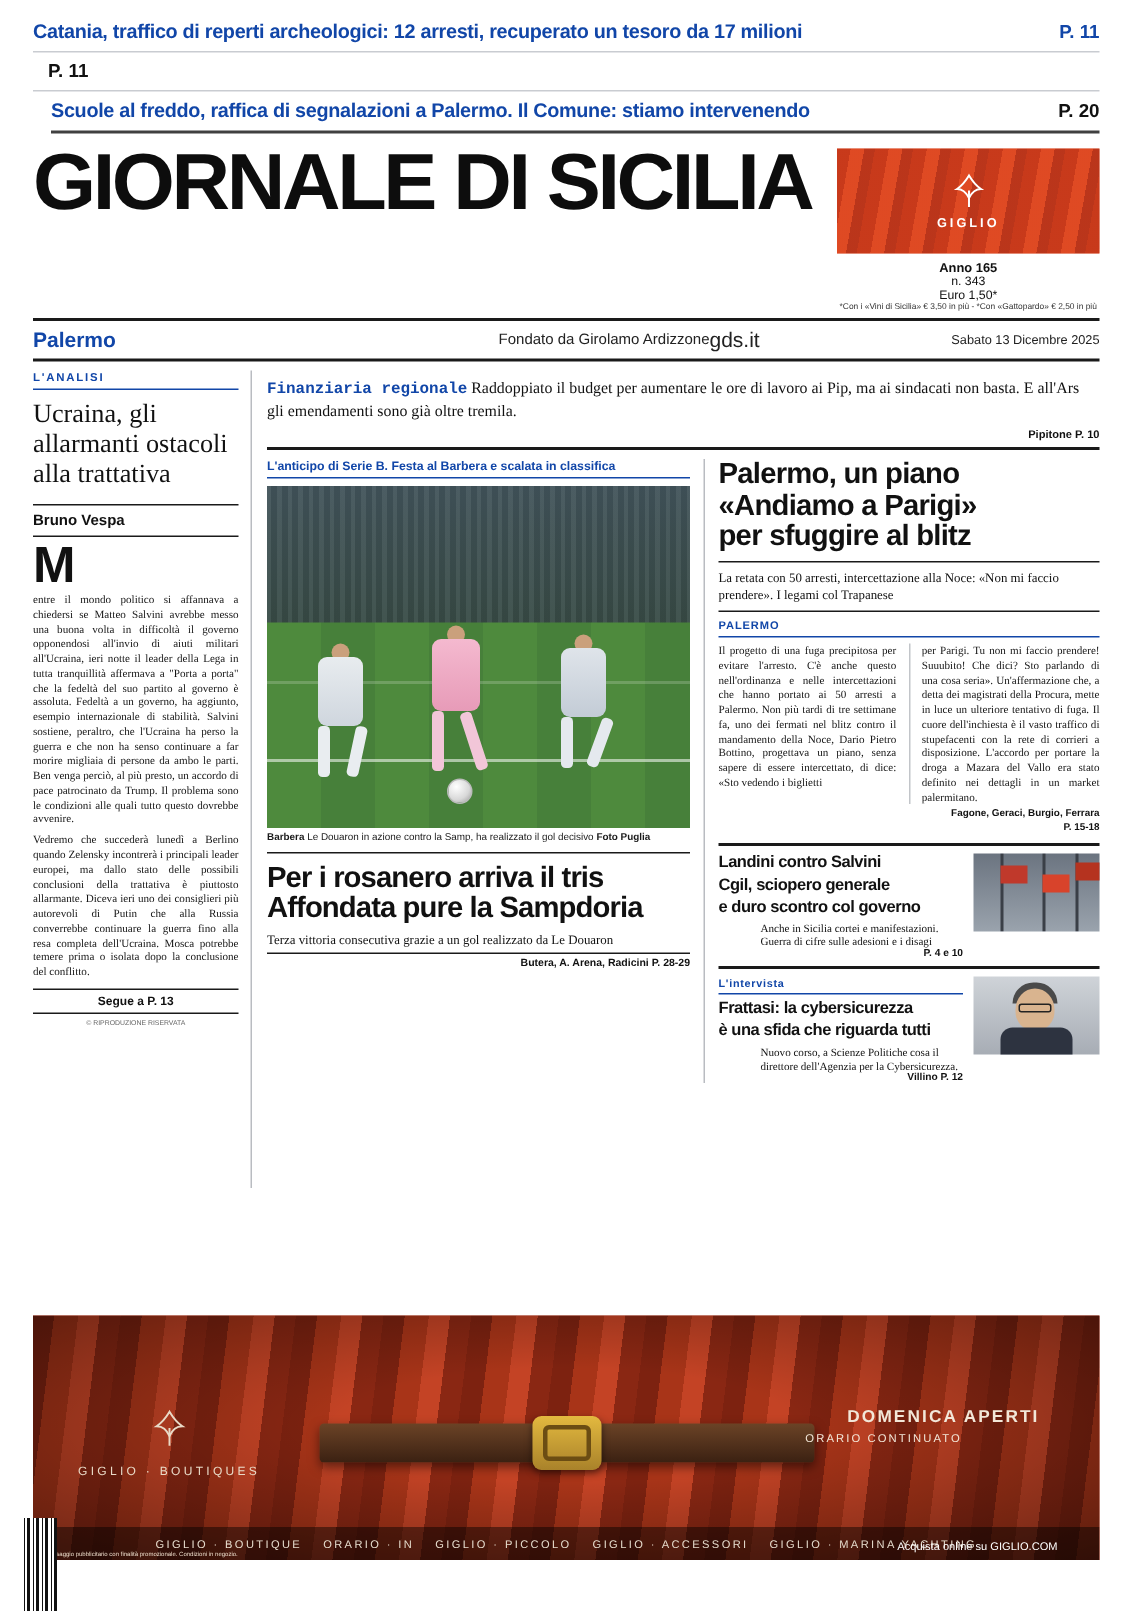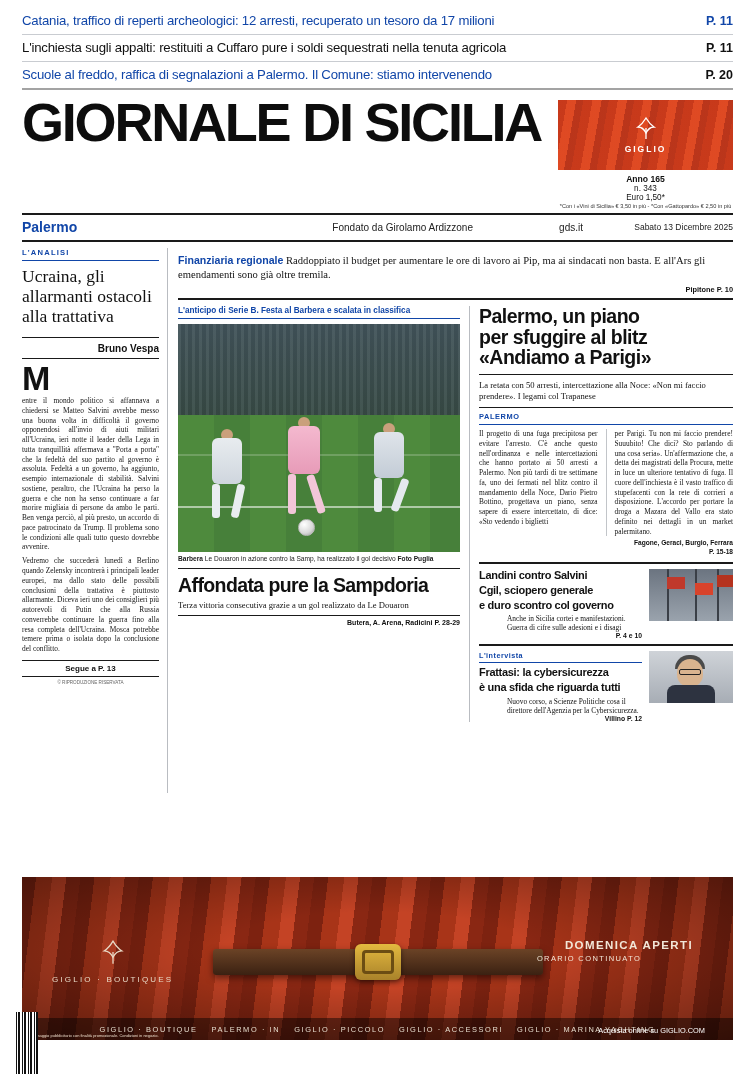--- a/index.html
+++ b/index.html
@@ -13,24 +13,24 @@
   }
   .page { width:755px; height:1080px; position:relative; background:#fff; }
 
   
   .teasers { padding:8px 22px 2px 22px; }
   .teaser {
     display:flex; align-items:baseline; justify-content:space-between;
     border-bottom:1px solid #c9ccd1;
     padding:5px 0 6px 0;
   }
-  .teaser:last-child { border-bottom:2px solid #a3a3a3; }
+  .teaser:last-child { border-bottom:2px solid #404040;margin-left:12px; }
   .teaser-text {
     font-family:"Liberation Sans", sans-serif;
-    font-weight:normal; font-size:13.2px; letter-spacing:-0.2px;
+    font-weight:bold; font-size:13.2px; letter-spacing:-0.2px;
   }
   .teaser-blue { color:#1146a8; }
   .teaser-black { color:#111; }
   .teaser-page {
     font-family:"Liberation Sans", sans-serif;
     font-weight:bold; font-size:12.5px; color:#111; white-space:nowrap; padding-left:10px;
   }
   .teaser-page.blue { color:#1146a8; }
 
   
@@ -75,21 +75,21 @@
   
   .infobar {
     margin:4px 22px 0 22px;
     border-top:2px solid #1a1a1a;
     border-bottom:2px solid #1a1a1a;
     display:flex; align-items:center; padding:4px 0 5px 0;
     font-family:"Liberation Sans", sans-serif;
   }
   .infobar .city { color:#1146a8; font-weight:bold; font-size:14px; width:150px; }
   .infobar .founder { flex:1; text-align:right; font-size:10px; color:#222; }
-  .infobar .site { width:110px; text-align:right; font-size:10px; color:#222; }
+  .infobar .site { width:110px; text-align:left; font-size:14px; color:#222; }
   .infobar .date { width:150px; text-align:right; font-size:8.5px; color:#222; }
 
   
   .main {
     display:flex; padding:0 22px; margin-top:6px; height:545px;
   }
   .col-left { width:146px; padding-right:8px; border-right:1px solid #b9bcc1; }
   .col-right { flex:1; padding-left:10px; }
 
   .analisi-label {
@@ -98,21 +98,21 @@
     border-bottom:1px solid #1146a8; padding-bottom:3px; margin-bottom:6px;
   }
   .analisi-title {
     font-size:17.5px; line-height:1.14; font-weight:normal; color:#111;
     font-family:"Liberation Serif", serif;
     margin-bottom:10px;
   }
   .author-rule { border-top:1px solid #1a1a1a; margin:4px 0 3px 0; }
   .author-name {
     font-family:"Liberation Sans", sans-serif;
-    font-size:10px; font-weight:bold; text-align:right; padding:2px 0 4px 0;
+    font-size:10px; font-weight:bold; text-align:left; padding:2px 0 4px 0;
     border-bottom:1px solid #1a1a1a;
   }
   .dropcap-block { margin-top:6px; }
   .dropcap {
     font-family:"Liberation Sans", sans-serif;
     font-weight:bold; font-size:34px; line-height:0.8; display:block; margin-bottom:4px;
   }
   .col-text {
     font-size:7.4px; line-height:1.32; text-align:justify; color:#151515;
     font-family:"Liberation Serif", serif;
@@ -130,21 +130,21 @@
   .lead-head {
     font-family:"Liberation Sans", sans-serif;
     font-weight:bold; font-size:30px; letter-spacing:-1px; line-height:1.02;
     padding-bottom:6px; border-bottom:1px solid #1a1a1a;
   }
   .lead-sub {
     font-size:10.6px; line-height:1.28; padding:6px 0 4px 0;
     font-family:"Liberation Serif", serif;
   }
   .lead-sub .kicker {
-    font-family:Liberation Sans, sans-serif;
+    font-family:Liberation Mono, monospace;
     color:#1146a8; font-weight:bold; font-size:10.6px;margin-top:47px;
   }
   .lead-byline {
     font-family:"Liberation Sans", sans-serif;
     font-size:7.4px; font-weight:bold; text-align:right; padding-bottom:4px;
     border-bottom:2px solid #1a1a1a;
   }
 
   .lower { display:flex; margin-top:6px; }
   .lower-left { width:292px; padding-right:9px; border-right:1px solid #b9bcc1;}
@@ -268,21 +268,20 @@
 <body>
 
 <div class="page">
 
   <div class="teasers">
     <div class="teaser">
       <div class="teaser-text teaser-blue">Catania, traffico di reperti archeologici: 12 arresti, recuperato un tesoro da 17 milioni</div>
       <div class="teaser-page blue">P.  11</div>
     </div>
     <div class="teaser">
-      <div class="teaser-text teaser-black">L'inchiesta sugli appalti: restituiti a Cuffaro pure i soldi sequestrati nella tenuta agricola</div>
       <div class="teaser-page">P.  11</div>
     </div>
     <div class="teaser">
       <div class="teaser-text teaser-blue">Scuole al freddo, raffica di segnalazioni a Palermo. Il Comune: stiamo intervenendo</div>
       <div class="teaser-page">P.  20</div>
     </div>
   </div>
 
   <div class="masthead">
     <div class="masthead-title">GIORNALE DI SICILIA</div>
@@ -380,31 +379,32 @@
             <div class="ball" style="left:120px; bottom:16px;"></div>
           </div>
 
           <div class="caption">
             <b>Barbera</b>
             <span>Le Douaron in azione contro la Samp, ha realizzato il gol decisivo</span>
             <b>Foto Puglia</b>
           </div>
 
           <div class="sport-head">
+            <div>Per i rosanero arriva il tris</div>
             <div>Affondata pure la Sampdoria</div>
           </div>
           <div class="sport-sub">Terza vittoria consecutiva grazie a un gol realizzato da Le Douaron</div>
           <div class="sport-byline">Butera, A. Arena, Radicini  P. 28-29</div>
         </div>
 
         <div class="lower-right">
           <div class="right-head">
             <div>Palermo, un piano</div>
+            <div>«Andiamo a Parigi»</div>
             <div>per sfuggire al blitz</div>
-            <div>«Andiamo a Parigi»</div>
           </div>
           <div class="right-sub">La retata con 50 arresti, intercettazione alla Noce: «Non mi faccio prendere». I legami col Trapanese</div>
           <div class="sec-label">PALERMO</div>
           <div class="two-col">
             <div class="c first col-text">Il progetto di una fuga precipitosa per evitare l'arresto. C'è anche questo nell'ordinanza e nelle intercettazioni che hanno portato ai 50 arresti a Palermo. Non più tardi di tre settimane fa, uno dei fermati nel blitz contro il mandamento della Noce, Dario Pietro Bottino, progettava un piano, senza sapere di essere intercettato, di dice: «Sto vedendo i biglietti</div>
             <div class="c col-text">per Parigi. Tu non mi faccio prendere! Suuubito! Che dici? Sto parlando di una cosa seria». Un'affermazione che, a detta dei magistrati della Procura, mette in luce un ulteriore tentativo di fuga. Il cuore dell'inchiesta è il vasto traffico di stupefacenti con la rete di corrieri a disposizione. L'accordo per portare la droga a Mazara del Vallo era stato definito nei dettagli in un market palermitano.</div>
           </div>
           <div class="mini-byline">
             <div>Fagone, Geraci, Burgio, Ferrara</div>
             <div>P. 15-18</div>
@@ -467,21 +467,21 @@
         <span>GIGLIO</span> ·
         <span>BOUTIQUES</span>
       </div>
     </div>
     <div class="ad-right">
       <div class="t1">DOMENICA APERTI</div>
       <div class="t2">ORARIO CONTINUATO</div>
     </div>
     <div class="ad-strip">
       <span>GIGLIO · BOUTIQUE</span>
-      <span>PALERMO · IN</span>
+      <span>ORARIO · IN</span>
       <span>GIGLIO · PICCOLO</span>
       <span>GIGLIO · ACCESSORI</span>
       <span>GIGLIO · MARINA YACHTING</span>
     </div>
     <div class="ad-online">Acquista online su GIGLIO.COM</div>
     <div class="ad-disc">Messaggio pubblicitario con finalità promozionale. Condizioni in negozio.</div>
   </div>
 
   <div class="barcode"></div>
 </div>

